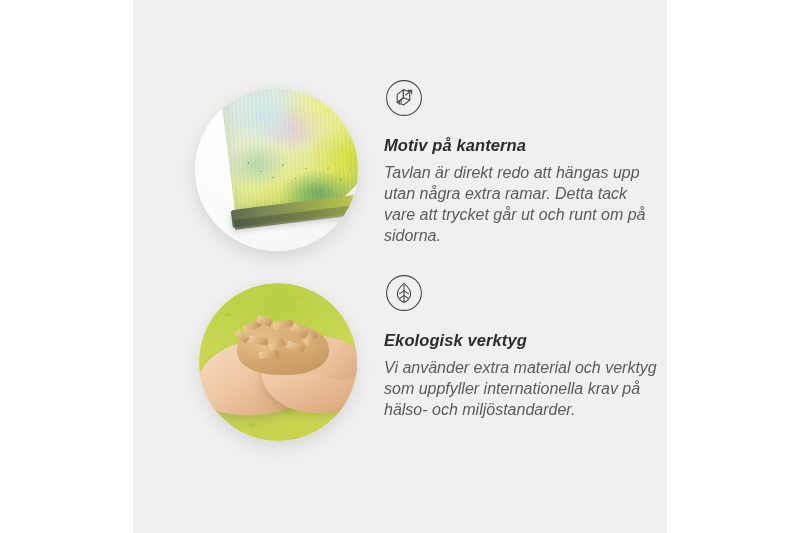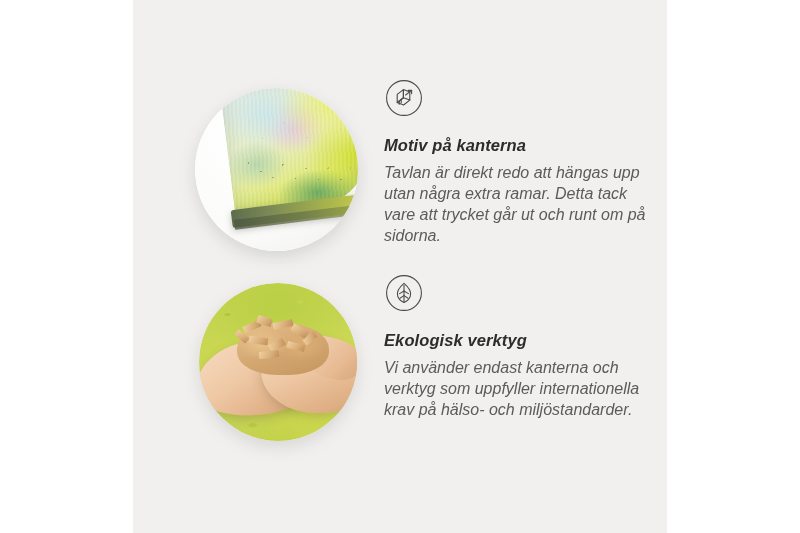--- a/index.html
+++ b/index.html
@@ -318,19 +318,19 @@
               <circle cx="20" cy="20" r="17.4"></circle>
               <path d="M20 10.4 C25.6 15.0 27.4 19.4 26.3 23.2 C25.4 26.3 22.9 28.4 20 29.4 C17.1 28.4 14.6 26.3 13.7 23.2 C12.6 19.4 14.4 15.0 20 10.4 Z"></path>
               <path d="M20 12.6 L20 29.4"></path>
               <path d="M20 18.0 L15.6 20.6"></path>
               <path d="M20 18.0 L24.4 20.6"></path>
               <path d="M20 22.6 L15.9 25.2"></path>
               <path d="M20 22.6 L24.1 25.2"></path>
             </svg>
           </span>
           <h3 class="feature-title">Ekologisk verktyg</h3>
-          <p class="feature-body">Vi använder endast kanterna och verktyg som uppfyller internationella krav på hälso- och miljöstandarder.</p>
+          <p class="feature-body">Vi använder extra material och verktyg som uppfyller internationella krav på hälso- och miljöstandarder.</p>
         </div>
       </div>
 
     </div>
   </div>
 </div>
 
 </body></html>

